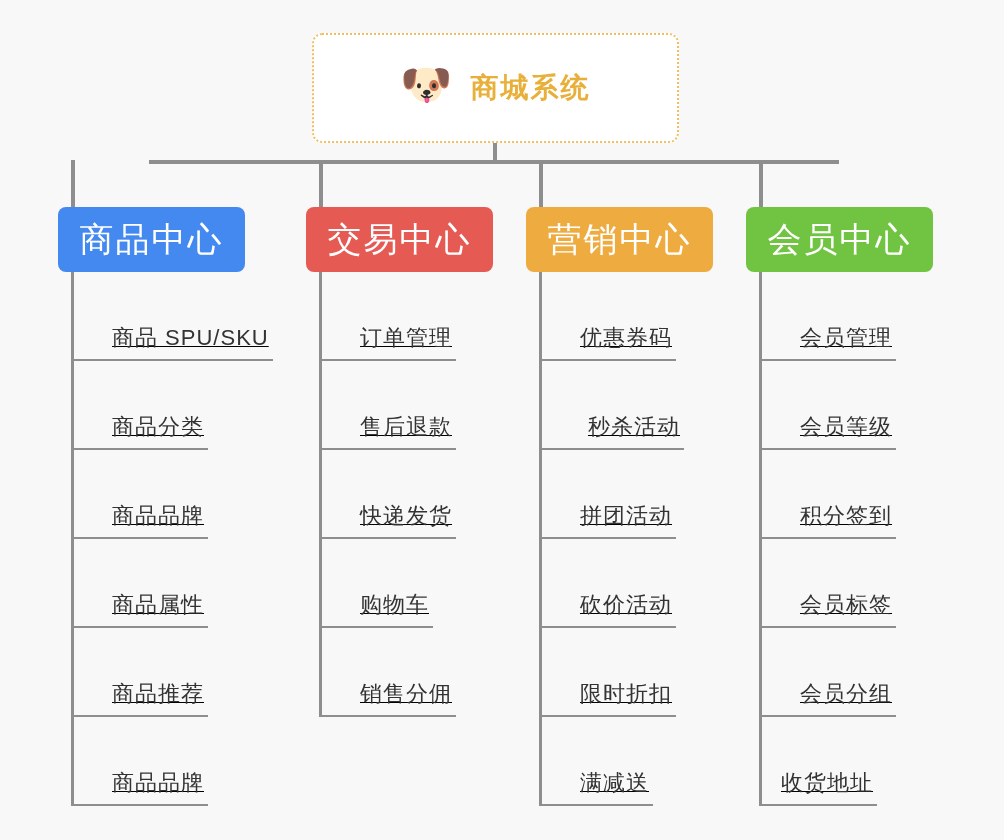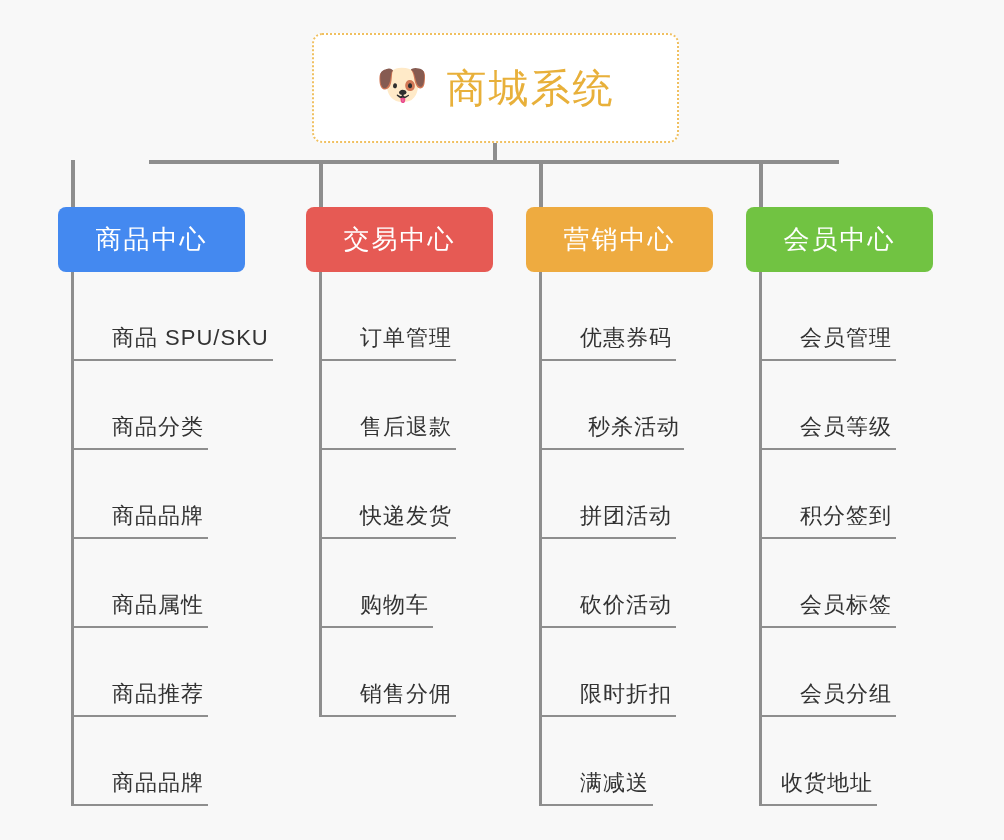--- a/index.html
+++ b/index.html
@@ -40,25 +40,25 @@
   }
   .root-emoji {
     font-size: 42px;
     line-height: 1;
     display: block;
     width: 48px;
     height: 48px;
     position: relative;
   }
   .root-title {
-    font-size: 40px;
+    font-size: 28px;
     color: #e8b03a;
     letter-spacing: 2px;
     white-space: nowrap;
-    font-weight: 400;
+    font-weight: 700;
     margin-left: 8px;
   }
 
   
   .conn {
     position: absolute;
     background: #8e8e8e;
   }
   .conn-stem {
     left: 493px;
@@ -86,21 +86,21 @@
   }
   .col-header {
     width: 187px;
     height: 65px;
     box-sizing: border-box;
     border-radius: 8px;
     display: flex;
     align-items: center;
     justify-content: center;
     color: #ffffff;
-    font-size: 26px;
+    font-size: 34px;
     letter-spacing: 2px;
     margin-left: 0;
   }
 
   
   .col-body {
     position: relative;
     margin-left: 13px;
     border-left: 3px solid #8e8e8e;
     padding-top: 0;
@@ -110,20 +110,21 @@
     height: 89px;
     box-sizing: border-box;
     display: flex;
     align-items: flex-end;
   }
   .leaf-inner {
     display: inline-block;
     border-bottom: 2px solid #a21caf;
     padding: 0 4px 6px 38px;
     white-space: nowrap;
+    text-decoration: underline;
   }
   .leaf-label {
     font-size: 22px;
     color: #333333;
     letter-spacing: 1px;
   }
 </style>
 </head>
 <body style="background: rgb(248, 248, 248);">
 

